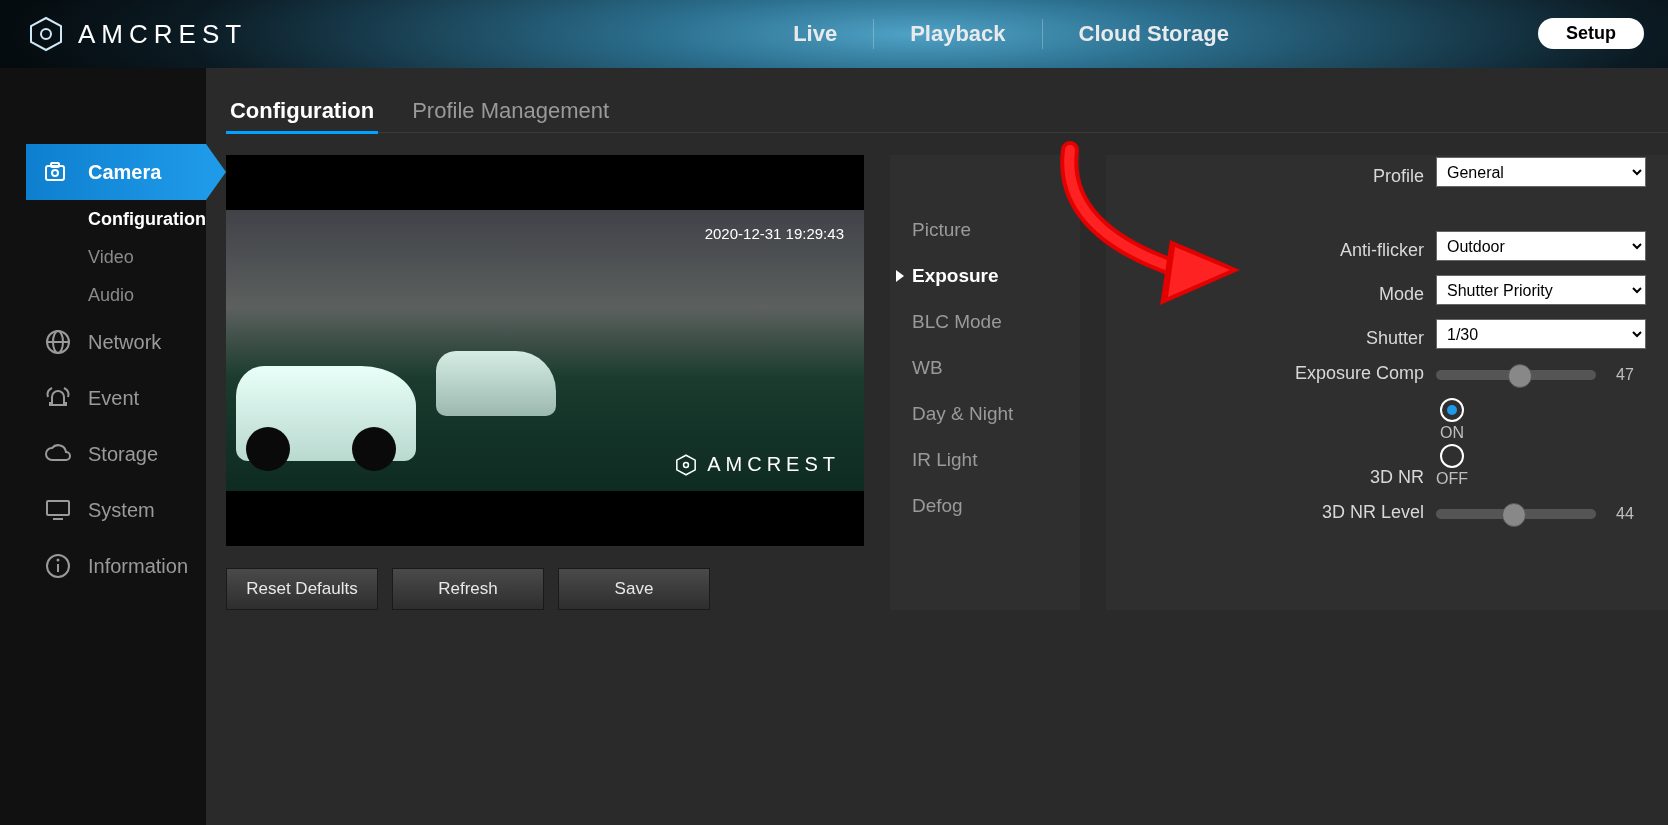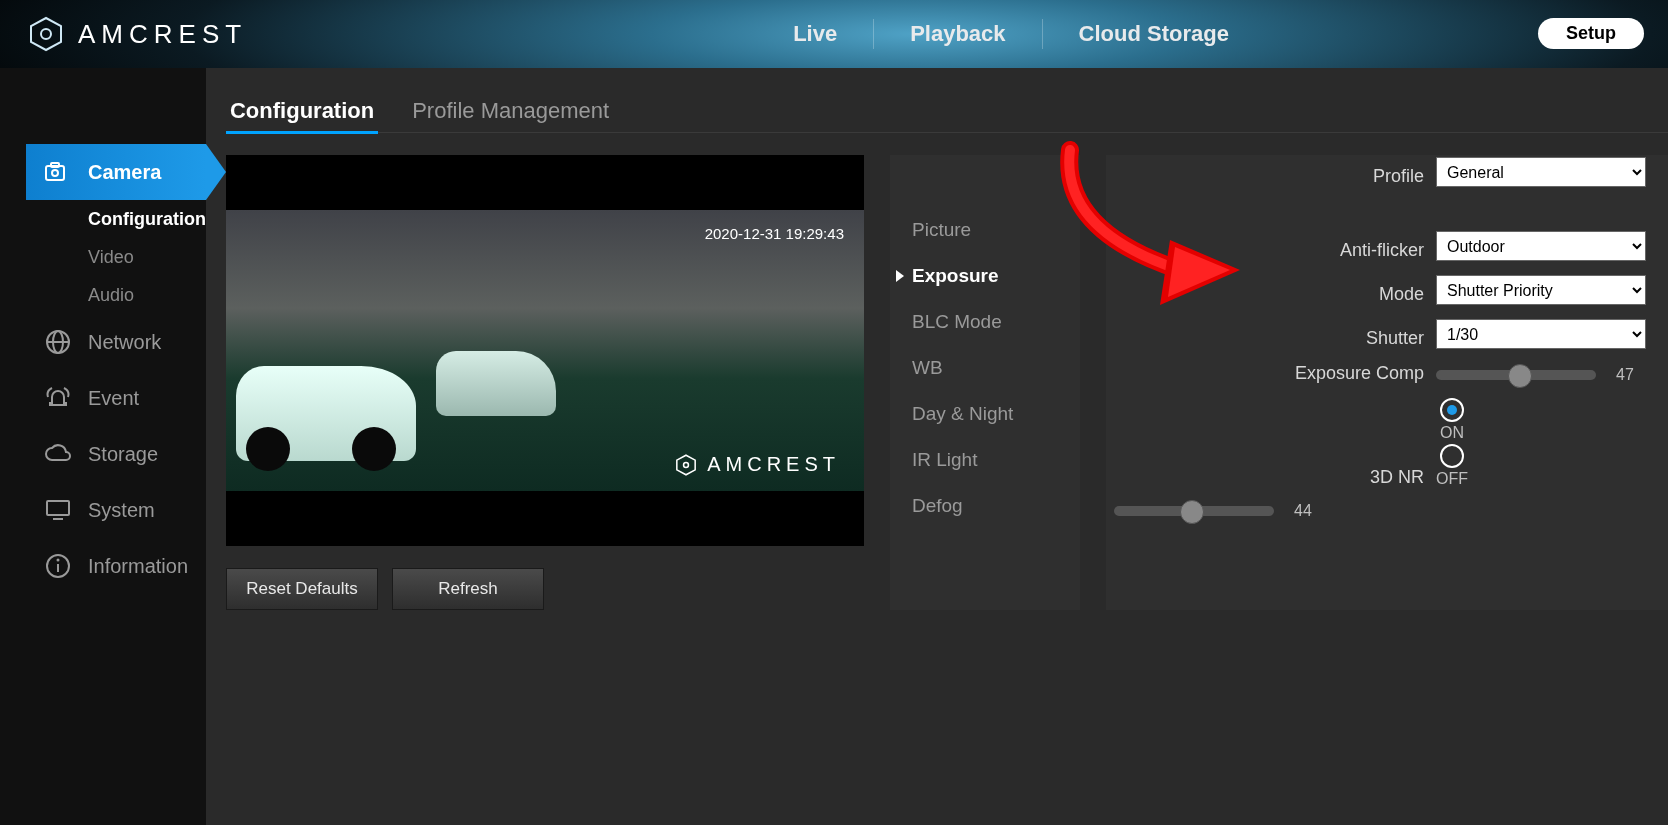--- a/index.html
+++ b/index.html
@@ -449,20 +449,21 @@
             <svg width="22" height="22" viewBox="0 0 36 36">
               <polygon points="18,2 33,10 33,26 18,34 3,26 3,10" fill="none" stroke="#fff" stroke-width="2.5"></polygon>
               <circle cx="18" cy="18" r="4" fill="none" stroke="#fff" stroke-width="2.5"></circle>
             </svg>
             <span>AMCREST</span>
           </div>
         </div>
         <div class="btn-row">
           <div class="btn">Reset Defaults</div>
           <div class="btn">Refresh</div>
+          <div class="btn">Save</div>
         </div>
       </div>
 
       <div class="subtabs">
         <div class="subtab">
             <span>Picture</span>
           </div>
         <div class="subtab active">
             <span class="tri"></span>
             <span>Exposure</span>
@@ -521,20 +522,21 @@
         <div class="setting">
           <div class="setting-label">3D NR</div>
           <div class="radio-group">
             <div class="radio checked"></div>
             <span>ON</span>
             <div class="radio"></div>
             <span>OFF</span>
           </div>
         </div>
         <div class="setting">
+          <div class="setting-label">3D NR Level</div>
           <div class="slider-wrap">
             <div class="slider-track">
               <div class="slider-thumb" style="left:66px"></div>
             </div>
             <span>44</span>
           </div>
         </div>
       </div>
     </div>
   </div>

